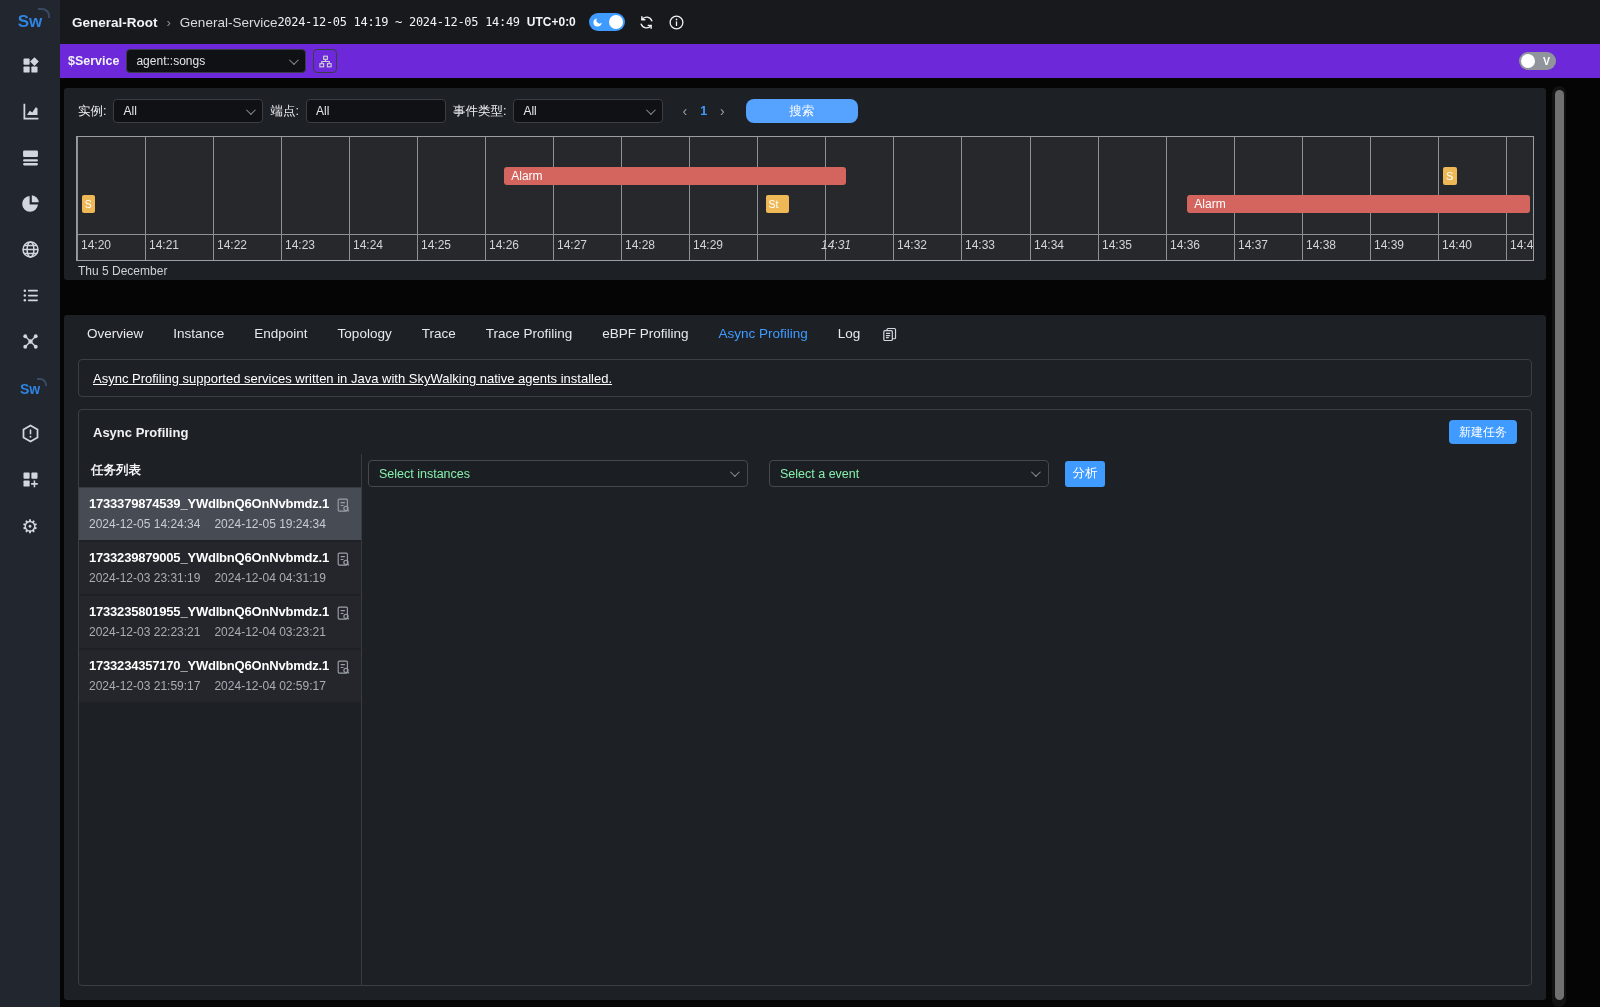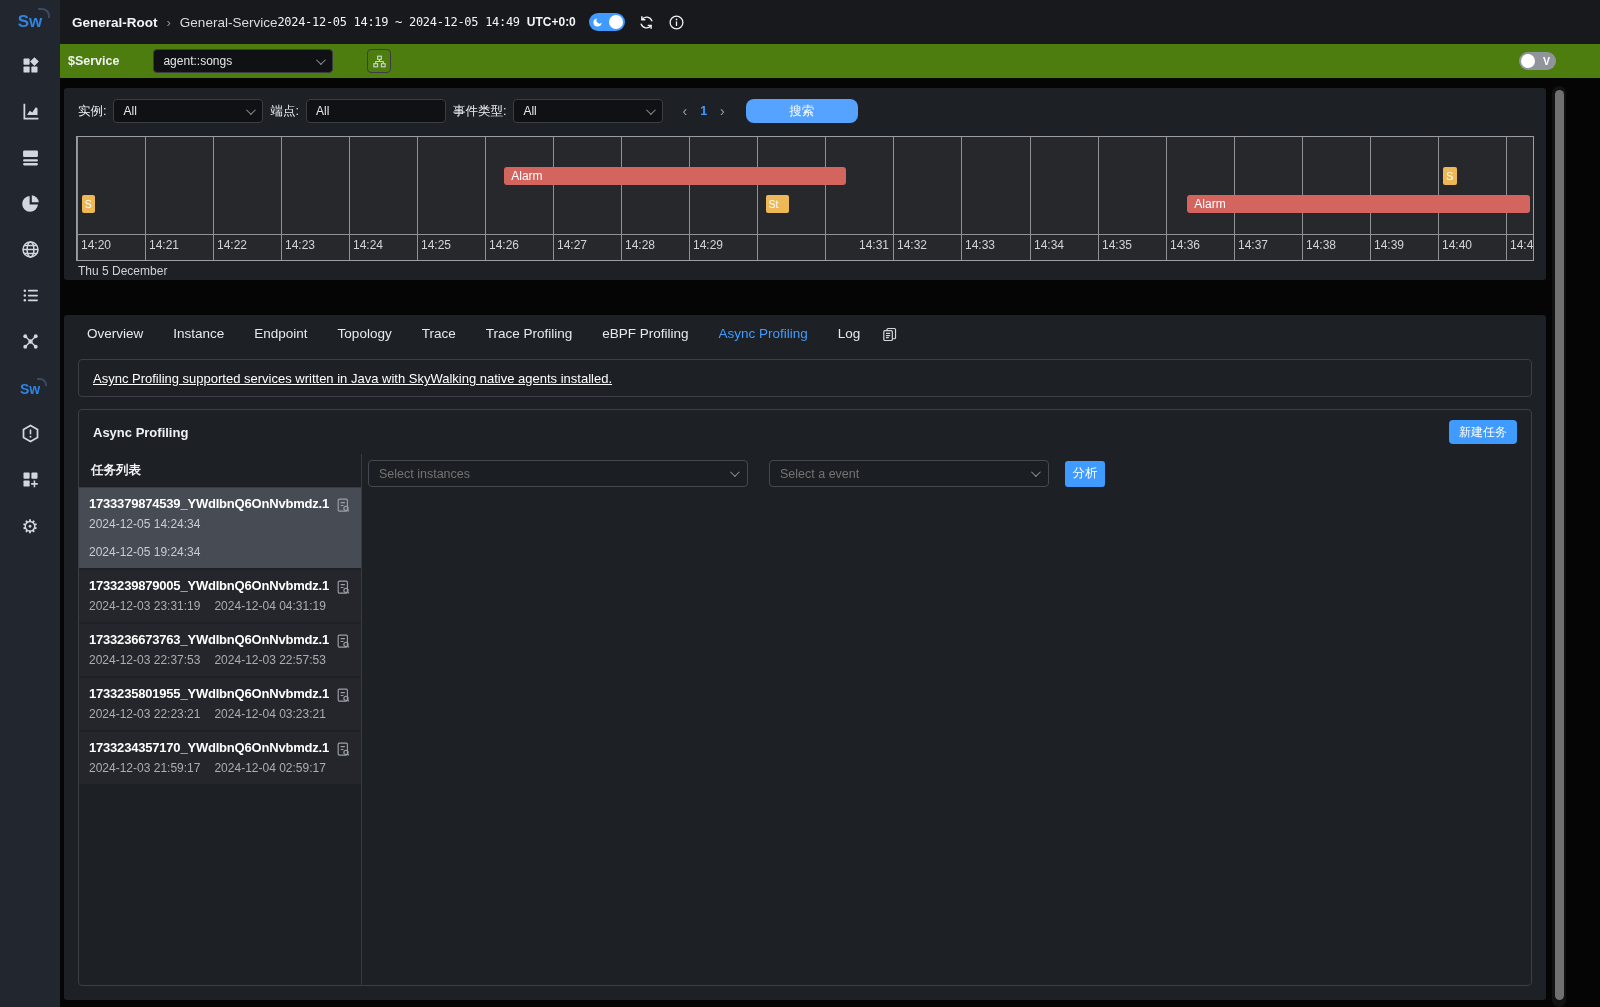--- a/index.html
+++ b/index.html
@@ -23,21 +23,21 @@
   #breadcrumb .sep { color:#8a8f96; font-size:13px; }
   #breadcrumb .cur { color:#d8dbdf; }
   #topbar-right { display:flex; align-items:center; gap:13px; }
   #time-range { font-family:"DejaVu Sans Mono", monospace; font-size:12px; color:#f2f4f6; letter-spacing:-0.3px; }
   #tz { font-size:12px; color:#f2f4f6; font-weight:bold; margin-left:-6px; }
   .toggle-dark { width:36px; height:18px; border-radius:9px; background:#3f9bff; position:relative; display:flex; align-items:center; cursor:pointer; }
   .toggle-dark svg { margin-left:3px; }
   .toggle-dark .knob { position:absolute; right:2px; top:2px; width:14px; height:14px; background:#fff; border-radius:50%; }
 
   
-  #servicebar { position:absolute; left:60px; top:44px; width:1540px; height:34px; background:#4d7c0f; display:flex; align-items:center; padding:0 8px;gap:27px; }
+  #servicebar { position:absolute; left:60px; top:44px; width:1540px; height:34px; background:#6d28d9; display:flex; align-items:center; padding:0 8px; }
   #service-label { font-size:12.5px; font-weight:bold; color:#f0f2f4; margin-right:7px; }
   .select-box { height:24px; background:#101114; border:1px solid #3a3d44; border-radius:4px; display:flex; align-items:center; justify-content:space-between; padding:0 9px; font-size:12px; color:#e3e6ea; cursor:pointer; }
   #service-select { width:180px; }
   .chev { width:7px; height:7px; border-right:1.6px solid #8a8f96; border-bottom:1.6px solid #8a8f96; transform:rotate(45deg) translateY(-2px); flex:0 0 auto; }
   #topo-btn { width:24px; height:24px; margin-left:7px; border:1px solid #3a3d44; border-radius:4px; display:flex; align-items:center; justify-content:center; cursor:pointer; }
   #version-toggle { position:absolute; right:44px; top:8px; width:37px; height:18px; border-radius:9px; background:#90959c; display:flex; align-items:center; justify-content:flex-end; padding-right:6px; cursor:pointer; }
   #version-toggle .knob { position:absolute; left:2px; top:2px; width:14px; height:14px; background:#fff; border-radius:50%; }
   #version-toggle .vlabel { color:#fff; font-size:10.5px; font-weight:bold; }
 
   
@@ -74,25 +74,25 @@
   #async-title { font-size:13px; font-weight:bold; color:#f0f2f4; }
   #new-task-btn { min-width:68px; height:24px; padding:0 10px; background:#3f9bff; border-radius:4px; color:#fff; font-size:12px; display:flex; align-items:center; justify-content:center; cursor:pointer; }
   #async-body { flex:1 1 auto; display:flex; overflow:hidden; }
   #task-col { width:283px; flex:0 0 auto; border-right:1px solid #383b41; display:flex; flex-direction:column; }
   #task-list-header { padding:8px 12px; font-size:12.5px; font-weight:bold; color:#f0f2f4; border-bottom:1px solid #383b41; }
   #task-list { flex:1 1 auto; overflow:hidden; }
   .task { position:relative; padding:8px 10px 9px 10px; background:#24262b; border-bottom:2px solid #1d2025; cursor:pointer; }
   .task.selected { background:#474b54; }
   .task-id { font-size:13px; font-weight:600; color:#ffffff; letter-spacing:-0.2px; }
   .task-times { margin-top:6px; font-size:12px; color:#a9adb4; display:flex; gap:14px; }
-  .task.selected .task-times { color:#c9ccd1;flex-direction:column; }
+  .task.selected .task-times { color:#c9ccd1; }
   .task-icon { position:absolute; right:9px; top:9px; }
   #right-col { flex:1 1 auto; padding:6px 6px; }
   #controls-row { display:flex; align-items:center; gap:4px; }
-  .big-select { height:27px; background:#1b1e22; border:1px solid #46494f; border-radius:4px; display:flex; align-items:center; justify-content:space-between; padding:0 10px; font-size:12.5px; color:#737373; cursor:pointer; }
+  .big-select { height:27px; background:#1b1e22; border:1px solid #46494f; border-radius:4px; display:flex; align-items:center; justify-content:space-between; padding:0 10px; font-size:12.5px; color:#86efac; cursor:pointer; }
   #instances-select { width:380px; }
   #event-select { width:280px; margin-left:17px; }
   #analyze-btn { margin-left:12px; width:40px; height:26px; background:#3f9bff; border-radius:3px; color:#fff; font-size:12.5px; display:flex; align-items:center; justify-content:center; cursor:pointer; }
 
   
   #v-scroll-track { position:absolute; right:34px; top:86px; width:14px; height:921px; background:#121212; border-radius:7px; }
   #v-scroll-thumb { position:absolute; right:36px; top:90px; width:9px; height:910px; background:#707070; border-radius:5px; cursor:pointer; }
 </style>
 </head>
 <body>
@@ -278,21 +278,21 @@
       <div class="tick" style="left: 412px;">14:26</div>
       <div class="gridline" style="left: 476px;"></div>
       <div class="tick" style="left: 480px;">14:27</div>
       <div class="gridline" style="left: 544px;"></div>
       <div class="tick" style="left: 548px;">14:28</div>
       <div class="gridline" style="left: 612px;"></div>
       <div class="tick" style="left: 616px;">14:29</div>
       <div class="gridline" style="left: 680px;"></div>
       <div class="tick" style="left: 684px; margin-top: 24px;">14:30</div>
       <div class="gridline" style="left: 748px;"></div>
-      <div class="tick" style="left: 782px;">14:31</div>
+      <div class="tick" style="left: 744px; font-style: italic;">14:31</div>
       <div class="gridline" style="left: 816px;"></div>
       <div class="tick" style="left: 820px;">14:32</div>
       <div class="gridline" style="left: 884px;"></div>
       <div class="tick" style="left: 888px;">14:33</div>
       <div class="gridline" style="left: 953px;"></div>
       <div class="tick" style="left: 957px;">14:34</div>
       <div class="gridline" style="left: 1021px;"></div>
       <div class="tick" style="left: 1025px;">14:35</div>
       <div class="gridline" style="left: 1089px;"></div>
       <div class="tick" style="left: 1093px;">14:36</div>
@@ -358,33 +358,20 @@
                   <path d="M8 8h6M8 12h4"></path>
                   <circle cx="15.5" cy="16" r="3"></circle>
                   <path d="M17.7 18.2l2 2"></path>
                 </svg></div>
             </div>
             <div class="task">
               <div class="task-id">1733239879005_YWdlbnQ6OnNvbmdz.1</div>
               <div class="task-times">
                 <span>2024-12-03 23:31:19</span>
                 <span>2024-12-04 04:31:19</span>
-              </div>
-              <div class="task-icon"><svg viewBox="0 0 24 24" width="17" height="17" fill="none" stroke="#9aa0a8" stroke-width="1.6">
-                  <rect x="4.5" y="3" width="13" height="17" rx="1.5"></rect>
-                  <path d="M8 8h6M8 12h4"></path>
-                  <circle cx="15.5" cy="16" r="3"></circle>
-                  <path d="M17.7 18.2l2 2"></path>
-                </svg></div>
-            </div>
-            <div class="task">
-              <div class="task-id">1733236673763_YWdlbnQ6OnNvbmdz.1</div>
-              <div class="task-times">
-                <span>2024-12-03 22:37:53</span>
-                <span>2024-12-03 22:57:53</span>
               </div>
               <div class="task-icon"><svg viewBox="0 0 24 24" width="17" height="17" fill="none" stroke="#9aa0a8" stroke-width="1.6">
                   <rect x="4.5" y="3" width="13" height="17" rx="1.5"></rect>
                   <path d="M8 8h6M8 12h4"></path>
                   <circle cx="15.5" cy="16" r="3"></circle>
                   <path d="M17.7 18.2l2 2"></path>
                 </svg></div>
             </div>
             <div class="task">
               <div class="task-id">1733235801955_YWdlbnQ6OnNvbmdz.1</div>

